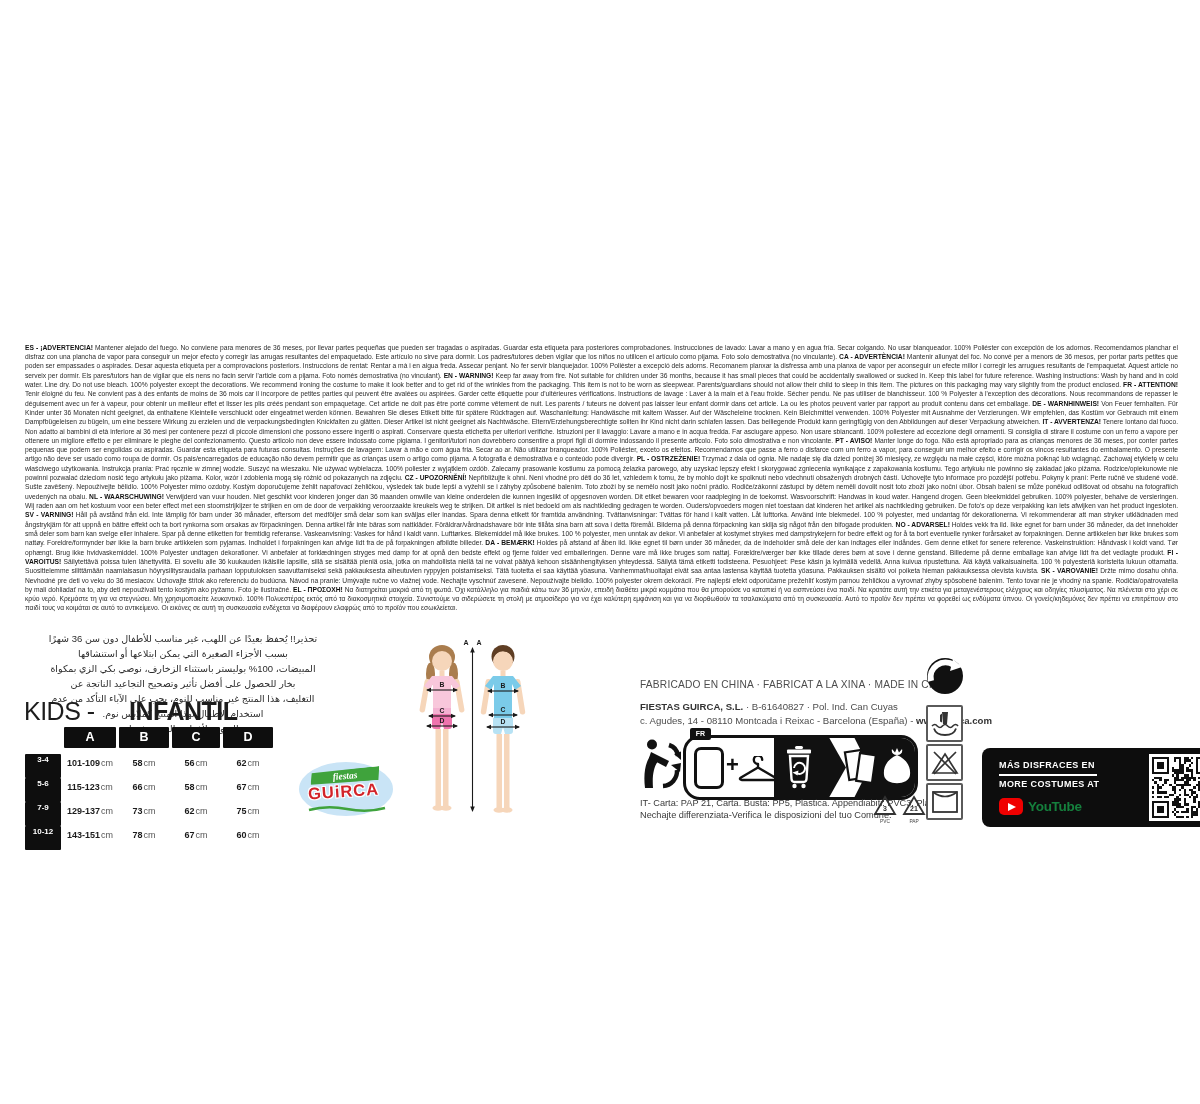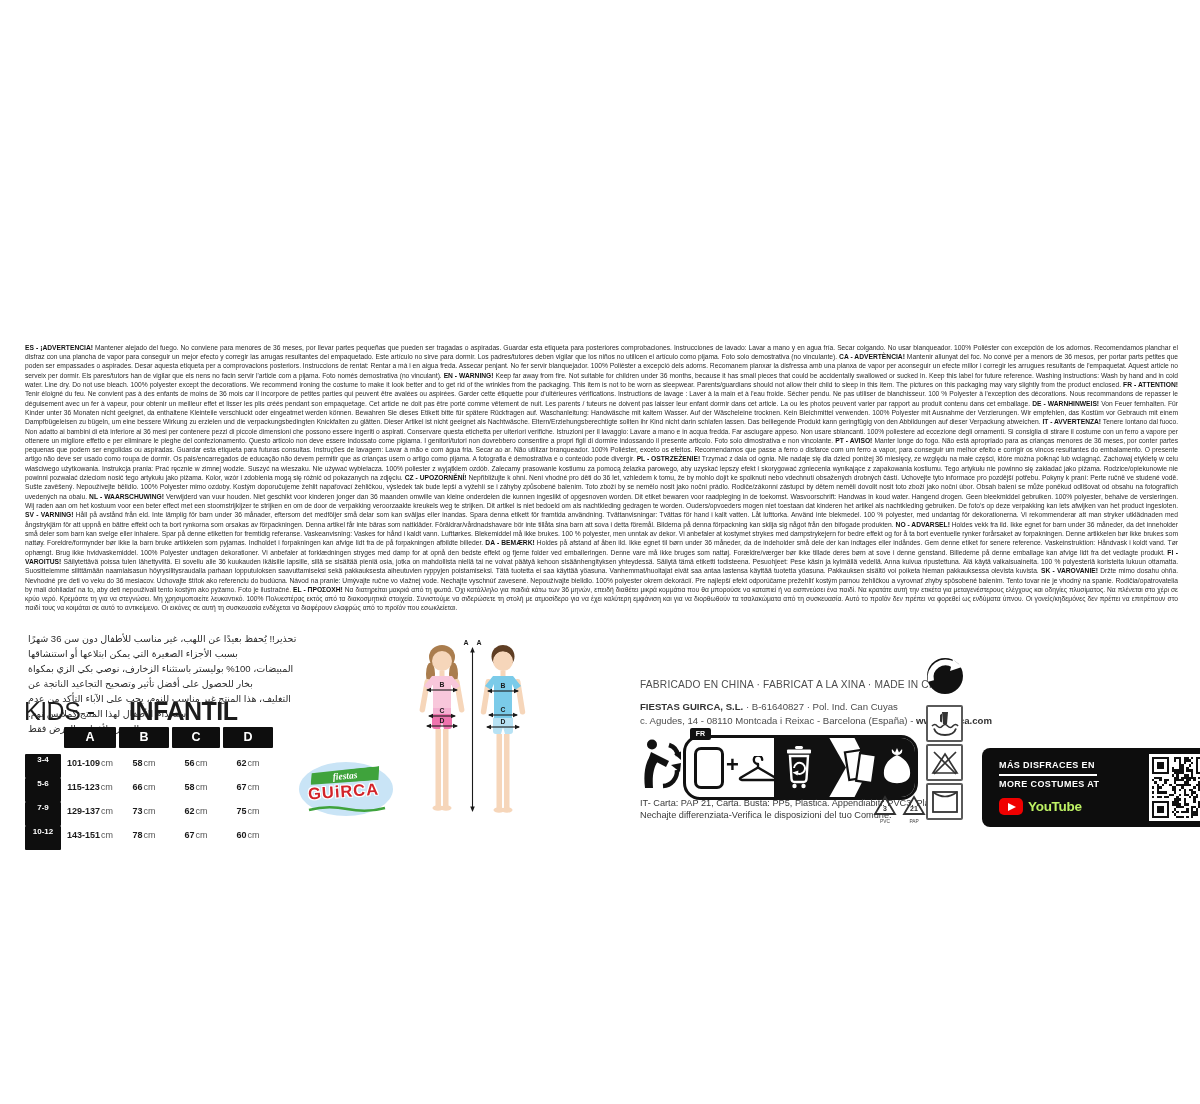--- a/index.html
+++ b/index.html
@@ -3,21 +3,21 @@
 <meta charset="utf-8">
 <style>
   html,body{margin:0;padding:0;background:#fff;}
   #page{position:relative;width:1200px;height:1104px;background:#fff;overflow:hidden;
         font-family:"Liberation Sans","DejaVu Sans",sans-serif;color:#262626;}
   
   #warnings{position:absolute;left:25px;top:336px;width:1153px;
             font-size:6.7px;line-height:9.32px;text-align:justify;color:#2c2c2c;}
   #warnings b{font-weight:bold;color:#111;}
   
-  #arabic{position:absolute;left:28px;top:631px;width:284px;direction:rtl;text-align:left;
+  #arabic{position:absolute;left:41px;top:631px;width:284px;direction:rtl;text-align:center;
           font-size:9.5px;line-height:15px;color:#2c2c2c;}
   
   #size-title{position:absolute;left:24px;top:697px;font-size:25px;letter-spacing:-0.5px;color:#1c1c1c;white-space:nowrap;}
   #size-title .bold{font-weight:bold;margin-left:28px;}
   #size-chart{position:absolute;left:25px;top:727px;display:grid;
               grid-template-columns:36px 52px 50px 48px 50px;column-gap:3px;row-gap:0;}
   .hdr-cell{background:#0e0e0e;color:#fff;font-weight:bold;font-size:12.5px;height:21px;
             line-height:21px;text-align:center;border-radius:1px;}
   .hdr-empty{background:transparent;}
   .row-label{background:#0e0e0e;color:#fff;font-weight:bold;font-size:8px;height:24px;
@@ -72,21 +72,21 @@
   #care-wash{top:705px;} #care-bleach{top:744px;} #care-dry{top:783px;}
   
   #yt-box{position:absolute;left:982px;top:748px;width:242px;height:79px;background:#0d0d0d;border-radius:8px;}
   #yt-box .l1{position:absolute;left:17px;top:12px;color:#fff;font-weight:bold;font-size:9px;letter-spacing:0.4px;}
   #yt-box .div{position:absolute;left:17px;top:26px;width:98px;height:1.5px;background:#fff;}
   #yt-box .l2{position:absolute;left:17px;top:31px;color:#fff;font-weight:bold;font-size:9px;letter-spacing:0.4px;}
   #yt-logo{position:absolute;left:17px;top:50px;display:flex;align-items:center;gap:5px;}
   #yt-play{width:24px;height:17px;background:#f00000;border-radius:5px;position:relative;}
   #yt-play:after{content:"";position:absolute;left:9px;top:4.5px;border-left:8px solid #fff;
                  border-top:4px solid transparent;border-bottom:4px solid transparent;}
-  #yt-logo .yt-word{color:#bef264;font-weight:bold;font-size:13.5px;letter-spacing:-0.3px;}
+  #yt-logo .yt-word{color:#15803d;font-weight:bold;font-size:13.5px;letter-spacing:-0.3px;}
   #qr-wrap{position:absolute;right:8px;top:6px;width:67px;height:67px;background:#fff;padding:3px;box-sizing:border-box;}
   
   text{font-family:"Liberation Sans","DejaVu Sans",sans-serif;}
 </style>
 </head>
 <body>
 
 <div id="page">
 
   <p id="warnings"><span><b>ES - ¡ADVERTENCIA!</b><span> Mantener alejado del fuego. No conviene para menores de 36 meses, por llevar partes pequeñas que pueden ser tragadas o aspiradas. Guardar esta etiqueta para posteriores comprobaciones. Instrucciones de lavado: Lavar a mano y en agua fría. Secar colgando. No usar blanqueador. 100% Poliéster con excepción de los adornos. Recomendamos planchar el disfraz con una plancha de vapor para conseguir un mejor efecto y corregir las arrugas resultantes del empaquetado. Este artículo no sirve para dormir. Los padres/tutores deben vigilar que los niños no utilicen el artículo como pijama. Foto solo demostrativa (no vinculante). </span></span><span><b>CA - ADVERTÈNCIA!</b><span> Mantenir allunyat del foc. No convé per a menors de 36 mesos, per portar parts petites que poden ser empassades o aspirades. Desar aquesta etiqueta per a comprovacions posteriors. Instruccions de rentat: Rentar a mà i en aigua freda. Assecar penjant. No fer servir blanquejador. 100% Polièster a excepció dels adorns. Recomanem planxar la disfressa amb una planxa de vapor per aconseguir un efecte millor i corregir les arrugues resultants de l'empaquetat. Aquest article no serveix per dormir. Els pares/tutors han de vigilar que els nens no facin servir l'article com a pijama. Foto només demostrativa (no vinculant). </span></span><span><b>EN - WARNING!</b><span> Keep far away from fire. Not suitable for children under 36 months, because it has small pieces that could be accidentally swallowed or sucked in. Keep this label for future reference. Washing instructions: Wash by hand and in cold water. Line dry. Do not use bleach. 100% polyester except the decorations. We recommend ironing the costume to make it look better and to get rid of the wrinkles from the packaging. This item is not to be worn as sleepwear. Parents/guardians should not allow their child to sleep in this item. The pictures on this packaging may vary slightly from the product enclosed. </span></span><span><b>FR - ATTENTION!</b><span> Tenir éloigné du feu. Ne convient pas à des enfants de moins de 36 mois car il incorpore de petites parties qui peuvent être avalées ou aspirées. Garder cette étiquette pour d'ultérieures vérifications. Instructions de lavage : Laver à la main et à l'eau froide. Sécher pendu. Ne pas utiliser de blanchisseur. 100 % Polyester à l'exception des décorations. Nous recommandons de repasser le déguisement avec un fer à vapeur, pour obtenir un meilleur effet et lisser les plis créés pendant son empaquetage. Cet article ne doit pas être porté comme vêtement de nuit. Les parents / tuteurs ne doivent pas laisser leur enfant dormir dans cet article. La ou les photos peuvent varier par rapport au produit contenu dans cet emballage. </span></span><span><b>DE - WARNHINWEIS!</b><span> Von Feuer fernhalten. Für Kinder unter 36 Monaten nicht geeignet, da enthaltene Kleinteile verschluckt oder eingeatmet werden können. Bewahren Sie dieses Etikett bitte für spätere Rückfragen auf. Waschanleitung: Handwäsche mit kaltem Wasser. Auf der Wäscheleine trocknen. Kein Bleichmittel verwenden. 100% Polyester mit Ausnahme der Verzierungen. Wir empfehlen, das Kostüm vor Gebrauch mit einem Dampfbügeleisen zu bügeln, um eine bessere Wirkung zu erzielen und die verpackungsbedingten Knickfalten zu glätten. Dieser Artikel ist nicht geeignet als Nachtwäsche. Eltern/Erziehungsberechtigte sollten ihr Kind nicht darin schlafen lassen. Das beiliegende Produkt kann geringfügig von den Abbildungen auf dieser Verpackung abweichen. </span></span><span><b>IT - AVVERTENZA!</b><span> Tenere lontano dal fuoco. Non adatto ai bambini di età inferiore ai 36 mesi per contenere pezzi di piccole dimensioni che possono essere ingeriti o aspirati. Conservare questa etichetta per ulteriori verifiche. Istruzioni per il lavaggio: Lavare a mano e in acqua fredda. Far asciugare appeso. Non usare sbiancanti. 100% poliestere ad eccezione degli ornamenti. Si consiglia di stirare il costume con un ferro a vapore per ottenere un migliore effetto e per eliminare le pieghe del confezionamento. Questo articolo non deve essere indossato come pigiama. I genitori/tutori non dovrebbero consentire a propri figli di dormire indossando il presente articolo. Foto solo dimostrativa e non vincolante. </span></span><span><b>PT - AVISO!</b><span> Manter longe do fogo. Não está apropriado para as crianças menores de 36 meses, por conter partes pequenas que podem ser engolidas ou aspiradas. Guardar esta etiqueta para futuras consultas. Instruções de lavagem: Lavar à mão e com água fria. Secar ao ar. Não utilizar branqueador. 100% Poliéster, exceto os efeitos. Recomendamos que passe a ferro o disfarce com um ferro a vapor, para conseguir um melhor efeito e corrigir os vincos resultantes do embalamento. O presente artigo não deve ser usado como roupa de dormir. Os pais/encarregados de educação não devem permitir que as crianças usem o artigo como pijama. A fotografia é demostrativa e o conteúdo pode divergir. </span></span><span><b>PL - OSTRZEŻENIE!</b><span> Trzymać z dala od ognia. Nie nadaje się dla dzieci poniżej 36 miesięcy, ze względu na małe części, które można połknąć lub wciągnąć. Zachowaj etykietę w celu właściwego użytkowania. Instrukcja prania: Prać ręcznie w zimnej wodzie. Suszyć na wieszaku. Nie używać wybielacza. 100% poliester z wyjątkiem ozdób. Zalecamy prasowanie kostiumu za pomocą żelazka parowego, aby uzyskać lepszy efekt i skorygować zgniecenia wynikające z zapakowania kostiumu. Tego artykułu nie powinno się zakładać jako piżama. Rodzice/opiekunowie nie powinni pozwalać dzieciom nosić tego artykułu jako piżama. Kolor, wzór i zdobienia mogą się różnić od pokazanych na zdjęciu. </span></span><span><b>CZ - UPOZORNĚNÍ!</b><span> Nepřibližujte k ohni. Není vhodné pro děti do 36 let, vzhledem k tomu, že by mohlo dojít ke spolknutí nebo vdechnutí obsažených drobných částí. Uchovejte tyto informace pro pozdější potřebu. Pokyny k praní: Perte ručně ve studené vodě. Sušte zavěšený. Nepoužívejte bělidlo. 100% Polyester mimo ozdoby. Kostým doporučujeme žehlit napařovací žehličkou, výsledek tak bude lepší a vyžehlí se i záhyby způsobené balením. Toto zboží by se nemělo nosit jako noční prádlo. Rodiče/zákonní zástupci by dětem neměli dovolit nosit toto zboží jako noční úbor. Obsah balení se může poněkud odlišovat od obsahu na fotografiích uvedených na obalu. </span></span><span><b>NL - WAARSCHUWING!</b><span> Verwijderd van vuur houden. Niet geschikt voor kinderen jonger dan 36 maanden omwille van kleine onderdelen die kunnen ingeslikt of opgesnoven worden. Dit etiket bewaren voor raadpleging in de toekomst. Wasvoorschrift: Handwas in koud water. Hangend drogen. Geen bleekmiddel gebruiken. 100% polyester, behalve de versieringen. Wij raden aan om het kostuum voor een beter effect met een stoomstrijkijzer te strijken en om de door de verpakking veroorzaakte kreukels weg te strijken. Dit artikel is niet bedoeld om als nachtkleding gedragen te worden. Ouders/opvoeders mogen niet toestaan dat kinderen het artikel als nachtkleding gebruiken. De foto's op deze verpakking kan iets afwijken van het product ingesloten. </span></span><span><b>SV - VARNING!</b><span> Håll på avstånd från eld. Inte lämplig för barn under 36 månader, eftersom det medföljer små delar som kan sväljas eller inandas. Spara denna etikett för framtida användning. Tvättanvisningar: Tvättas för hand i kallt vatten. Låt lufttorka. Använd inte blekmedel. 100 % polyester, med undantag för dekorationerna. Vi rekommenderar att man stryker utklädnaden med ångstrykjärn för att uppnå en bättre effekt och ta bort rynkorna som orsakas av förpackningen. Denna artikel får inte bäras som nattkläder. Föräldrar/vårdnadshavare bör inte tillåta sina barn att sova i detta föremål. Bilderna på denna förpackning kan skilja sig något från den bifogade produkten. </span></span><span><b>NO - ADVARSEL!</b><span> Holdes vekk fra ild. Ikke egnet for barn under 36 måneder, da det inneholder små deler som barn kan svelge eller inhalere. Spar på denne etiketten for fremtidig referanse. Vaskeanvisning: Vaskes for hånd i kaldt vann. Lufttørkes. Blekemiddel må ikke brukes. 100 % polyester, men unntak av dekor. Vi anbefaler at kostymet strykes med dampstrykejern for bedre effekt og for å ta bort eventuelle rynker forårsaket av forpakningen. Denne artikkelen bør ikke brukes som nattøy. Foreldre/formynder bør ikke la barn bruke artikkelen som pyjamas. Indholdet i forpakningen kan afvige lidt fra de på forpakningen afbildte billeder. </span></span><span><b>DA - BEMÆRK!</b><span> Holdes på afstand af åben ild. Ikke egnet til børn under 36 måneder, da de indeholder små dele der kan indtages eller indåndes. Gem denne etiket for senere reference. Vaskeinstruktion: Håndvask i koldt vand. Tør ophængt. Brug ikke hvidvaskemiddel. 100% Polyester undtagen dekorationer. Vi anbefaler at forklædningen stryges med damp for at opnå den bedste effekt og fjerne folder ved emballeringen. Denne vare må ikke bruges som nattøj. Forældre/værger bør ikke tillade deres børn at sove i denne genstand. Billederne på denne emballage kan afvige lidt fra det vedlagte produkt. </span></span><span><b>FI - VAROITUS!</b><span> Säilytettävä poissa tulen lähettyviltä. Ei sovellu alle 36 kuukauden ikäisille lapsille, sillä se sisältää pieniä osia, jotka on mahdollista niellä tai ne voivat päätyä kehoon sisäänhengityksen yhteydessä. Säilytä tämä etiketti todisteena. Pesuohjeet: Pese käsin ja kylmällä vedellä. Anna kuivua ripustettuna. Älä käytä valkaisuaineita. 100 % polyesteriä koristeita lukuun ottamatta. Suosittelemme silittämään naamiaisasun höyrysilitysraudalla parhaan lopputuloksen saavuttamiseksi sekä pakkauksesta aiheutuvien ryppyjen poistamiseksi. Tätä tuotetta ei saa käyttää yöasuna. Vanhemmat/huoltajat eivät saa antaa lastensa käyttää tuotetta yöasuna. Pakkauksen sisältö voi poiketa hieman pakkauksessa olevista kuvista. </span></span><span><b>SK - VAROVANIE!</b><span> Držte mimo dosahu ohňa. Nevhodné pre deti vo veku do 36 mesiacov. Uchovajte štítok ako referenciu do budúcna. Návod na pranie: Umývajte ručne vo vlažnej vode. Nechajte vyschnúť zavesené. Nepoužívajte bielidlo. 100% polyester okrem dekorácií. Pre najlepší efekt odporúčame prežehliť kostým parnou žehličkou a vyrovnať zhyby spôsobené balením. Tento tovar nie je vhodný na spanie. Rodičia/opatrovatelia by mali dohliadať na to, aby deti nepoužívali tento kostým ako pyžamo. Foto je ilustračné. </span></span><span><b>EL - ΠΡΟΣΟΧΗ!</b><span> Να διατηρείται μακριά από τη φωτιά. Όχι κατάλληλο για παιδιά κάτω των 36 μηνών, επειδή διαθέτει μικρά κομμάτια που θα μπορούσε να καταπιεί ή να εισπνεύσει ένα παιδί. Να κρατάτε αυτή την ετικέτα για μεταγενέστερους ελέγχους και οδηγίες πλυσίματος. Να πλένεται στο χέρι σε κρύο νερό. Κρεμάστε τη για να στεγνώσει. Μη χρησιμοποιείτε λευκαντικό. 100% Πολυεστέρας εκτός από τα διακοσμητικά στοιχεία. Συνιστούμε να σιδερώσετε τη στολή με ατμοσίδερο για να έχει καλύτερη εμφάνιση και για να διορθωθούν τα τσαλακώματα από τη συσκευασία. Αυτό το προϊόν δεν πρέπει να φορεθεί ως ενδύματα ύπνου. Οι γονείς/κηδεμόνες δεν πρέπει να επιτρέπουν στο παιδί τους να κοιμάται σε αυτό το αντικείμενο. Οι εικόνες σε αυτή τη συσκευασία ενδέχεται να διαφέρουν ελαφρώς από το προϊόν που εσωκλείεται.</span></span></p>

